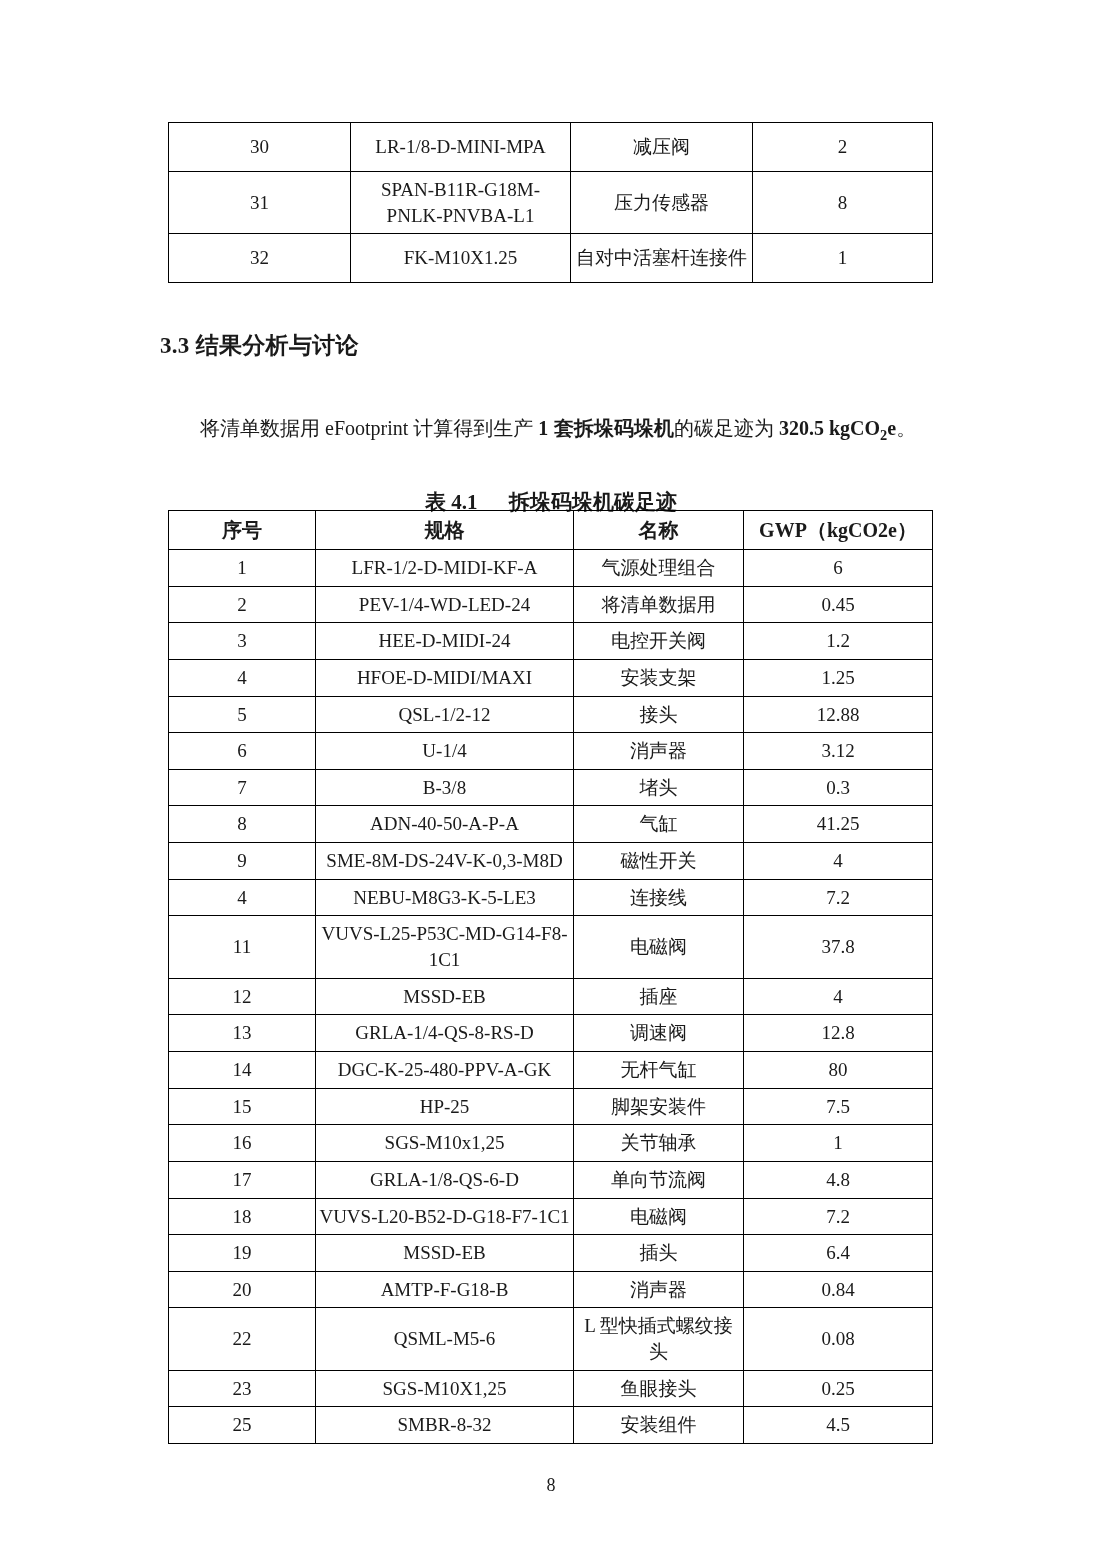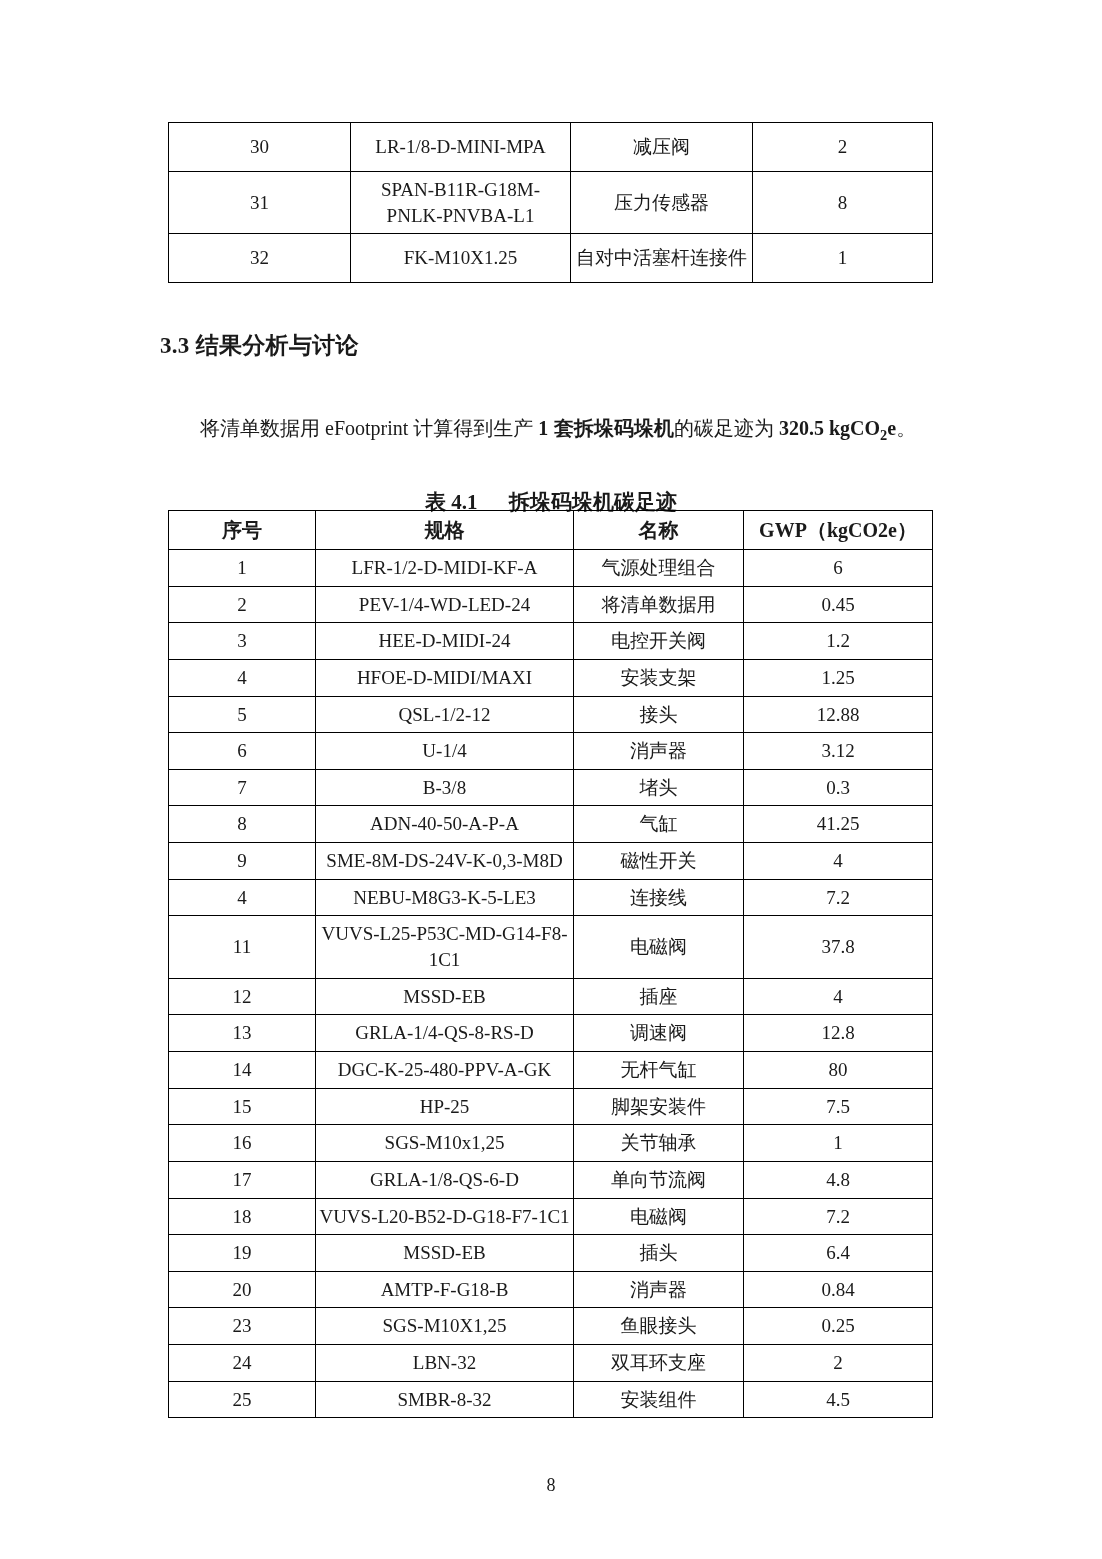--- a/index.html
+++ b/index.html
@@ -295,32 +295,32 @@
             <td>插头</td>
             <td>6.4</td>
           </tr>
           <tr>
             <td>20</td>
             <td>AMTP-F-G18-B</td>
             <td>消声器</td>
             <td>0.84</td>
           </tr>
           <tr>
+            <td>22</td>
+            <td>QSML-M5-6</td>
+            <td>L 型快插式螺纹接头</td>
+            <td>0.08</td>
+          </tr>
+          <tr>
             <td>23</td>
             <td>SGS-M10X1,25</td>
             <td>鱼眼接头</td>
             <td>0.25</td>
           </tr>
           <tr>
-            <td>24</td>
-            <td>LBN-32</td>
-            <td>双耳环支座</td>
-            <td>2</td>
-          </tr>
-          <tr>
             <td>25</td>
             <td>SMBR-8-32</td>
             <td>安装组件</td>
             <td>4.5</td>
           </tr>
         </tbody>
     </table>
   </div>
 
   <div class="page-number">8</div>

